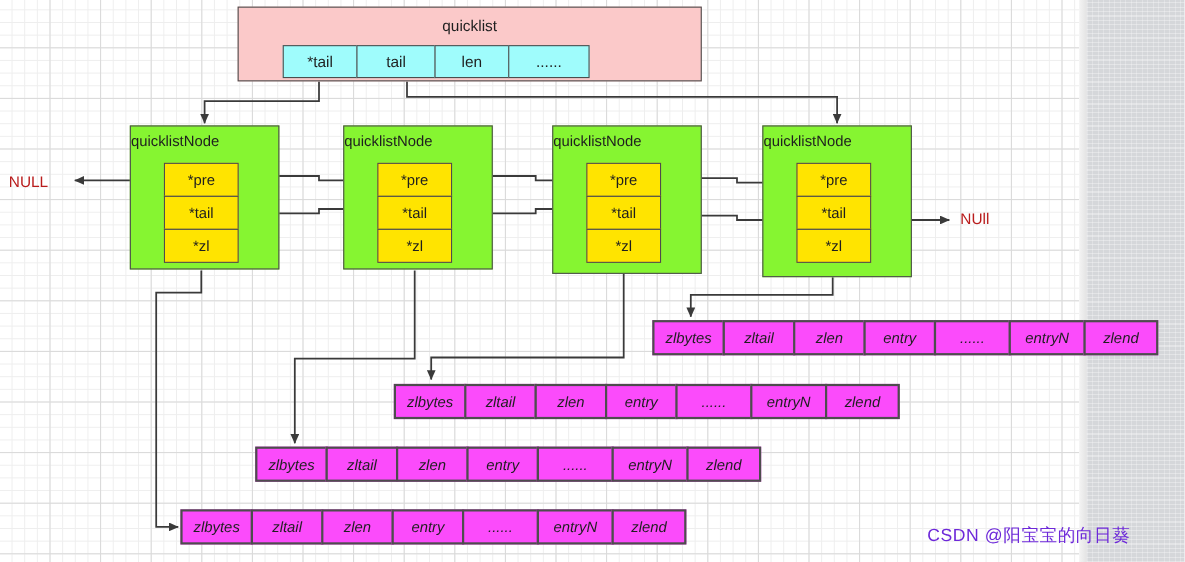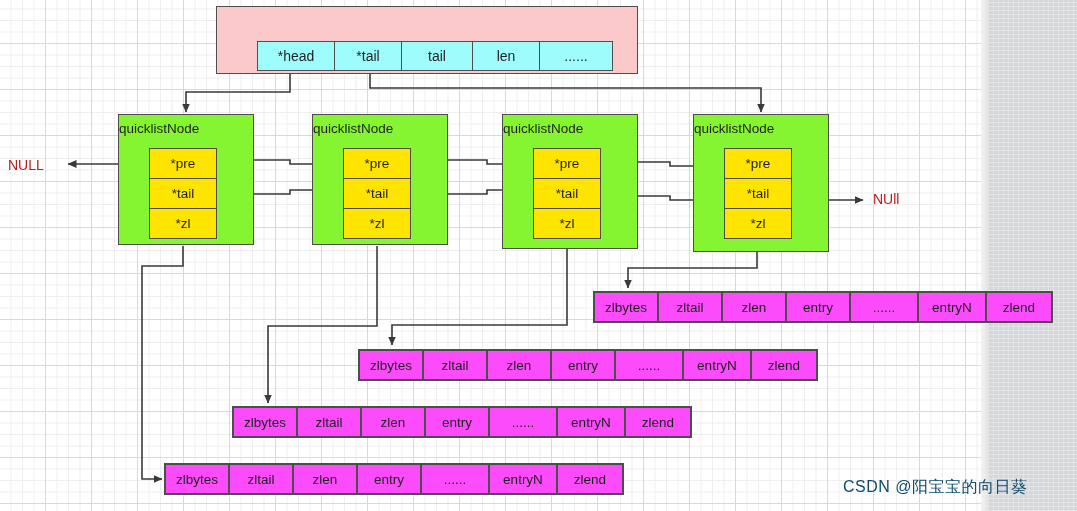--- a/index.html
+++ b/index.html
@@ -82,29 +82,29 @@
     display:flex; align-items:center; justify-content:center;
     font-size:13.5px; color:#1f1f1f;
   }
 
   
   .zl-row { position:absolute; display:flex; }
   .zl-cell {
     background:#fb4bfb; border:2px solid #4d4d4d;
     box-sizing:border-box; height:32px; margin-right:-2px;
     display:flex; align-items:center; justify-content:center;
-    font-size:13.5px; color:#1f1f1f;
+    font-size:13.5px; color:#1f1f1f;font-style:italic;
   }
 
   .nulllabel {
     position:absolute; font-size:14px; color:#b91c1c;
   }
   #watermark {
     position:absolute; left:843px; top:477px;
-    font-size:16px; color:#0c4a6e;
+    font-size:16px; color:#6d28d9;
     letter-spacing:.5px;
     white-space:nowrap;
   }
 </style>
 </head>
 <body>
 
 <div id="canvas">
 
   <div id="grid"></div>
@@ -143,22 +143,22 @@
 
       <path d="M 567,246 L 567,325 L 392,325 L 392,345" marker-end="url(#ah)"></path>
 
       <path d="M 377,246 L 377,326 L 268,326 L 268,403" marker-end="url(#ah)"></path>
 
       <path d="M 183,246 L 183,266 L 142,266 L 142,479 L 162,479" marker-end="url(#ah)"></path>
     </g>
   </svg>
 
   <div class="box ql-outer" style="left:216px; top:6px; width:422px; height:68px;">
+    <div class="ql-title">quicklist</div>
     <div class="ql-fields">
-        <div class="ql-field" style="width: 78px;">*head</div>
         <div class="ql-field" style="width: 68px;">*tail</div>
         <div class="ql-field" style="width: 72px;">tail</div>
         <div class="ql-field" style="width: 68px;">len</div>
         <div class="ql-field" style="width: 74px;">......</div>
       </div>
   </div>
 
   <div class="box node-outer" style="left:118px; top:114px; width:136px; height:131px;">
     <div class="node-title">quicklistNode</div>
     <div class="node-fields">

